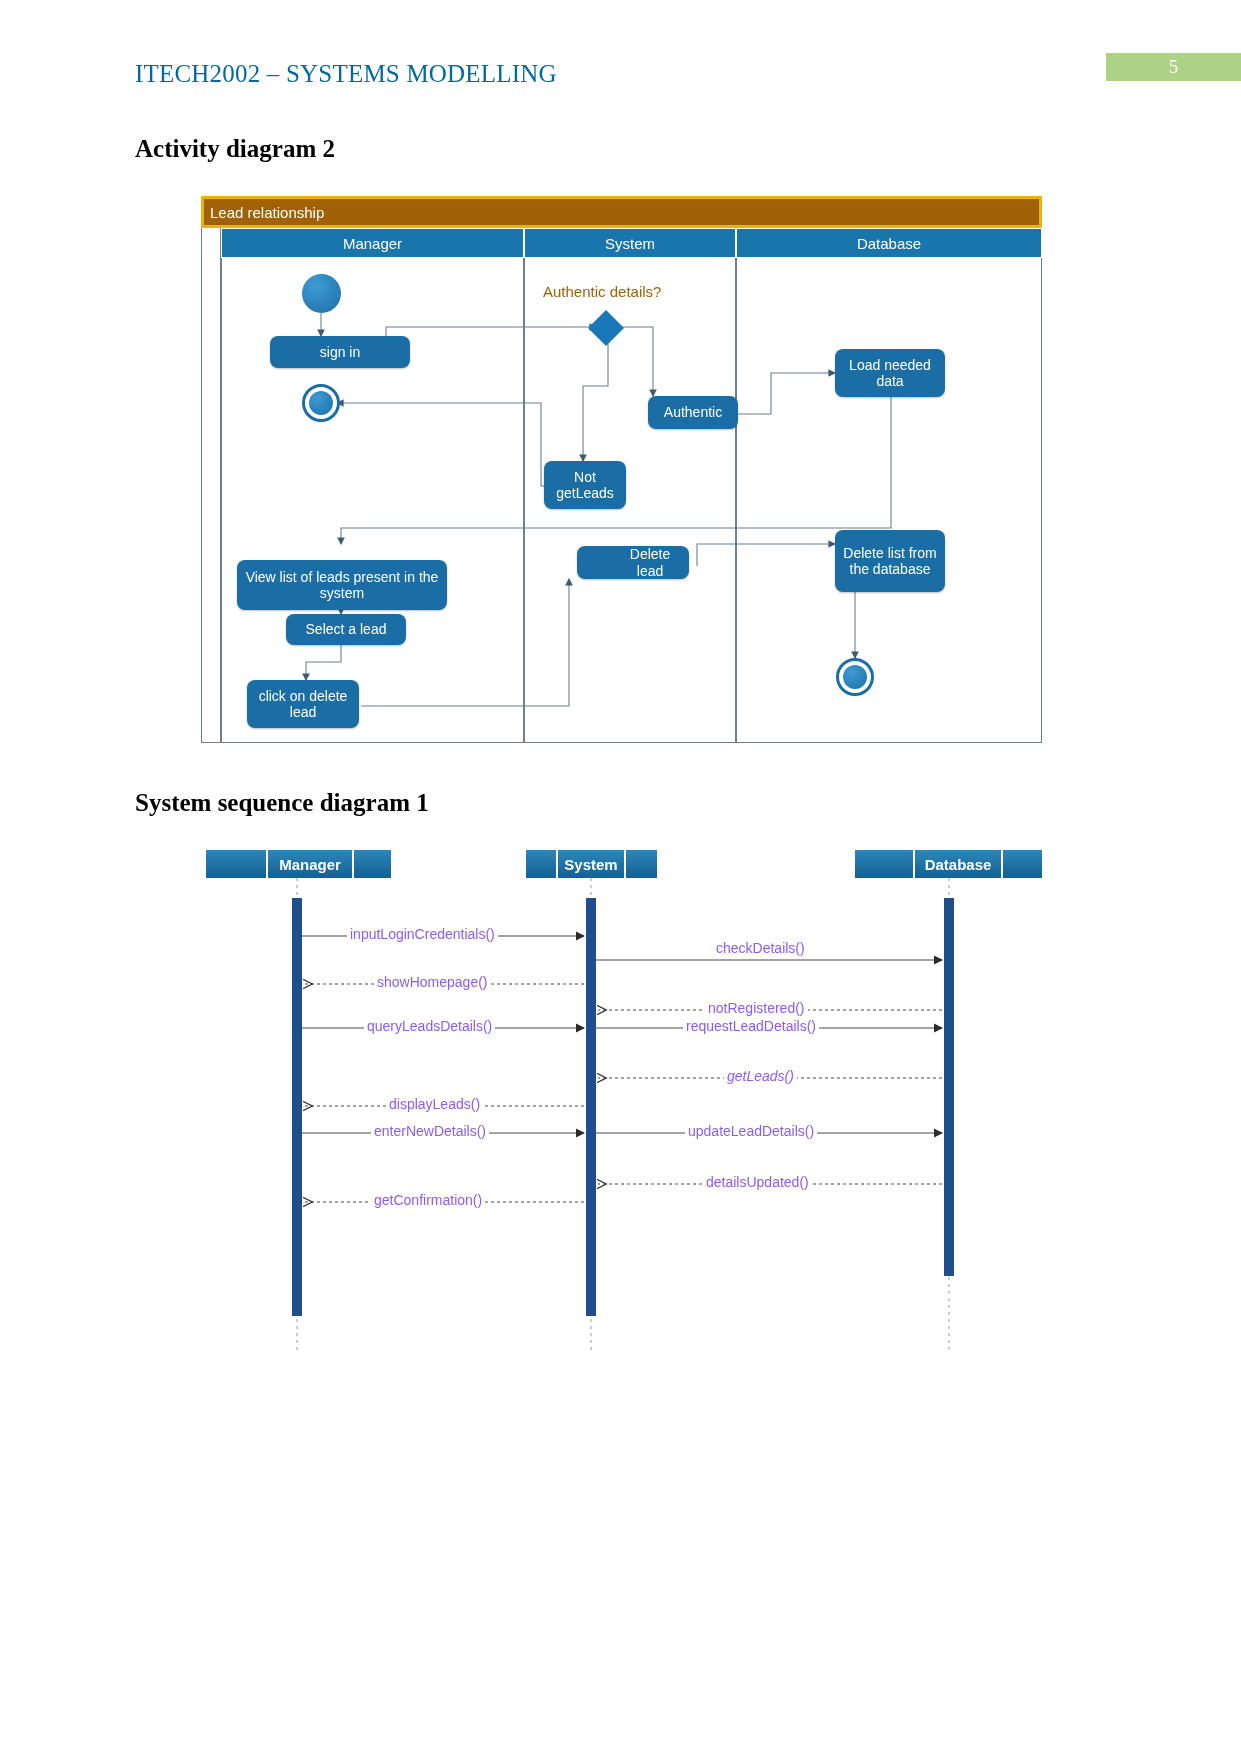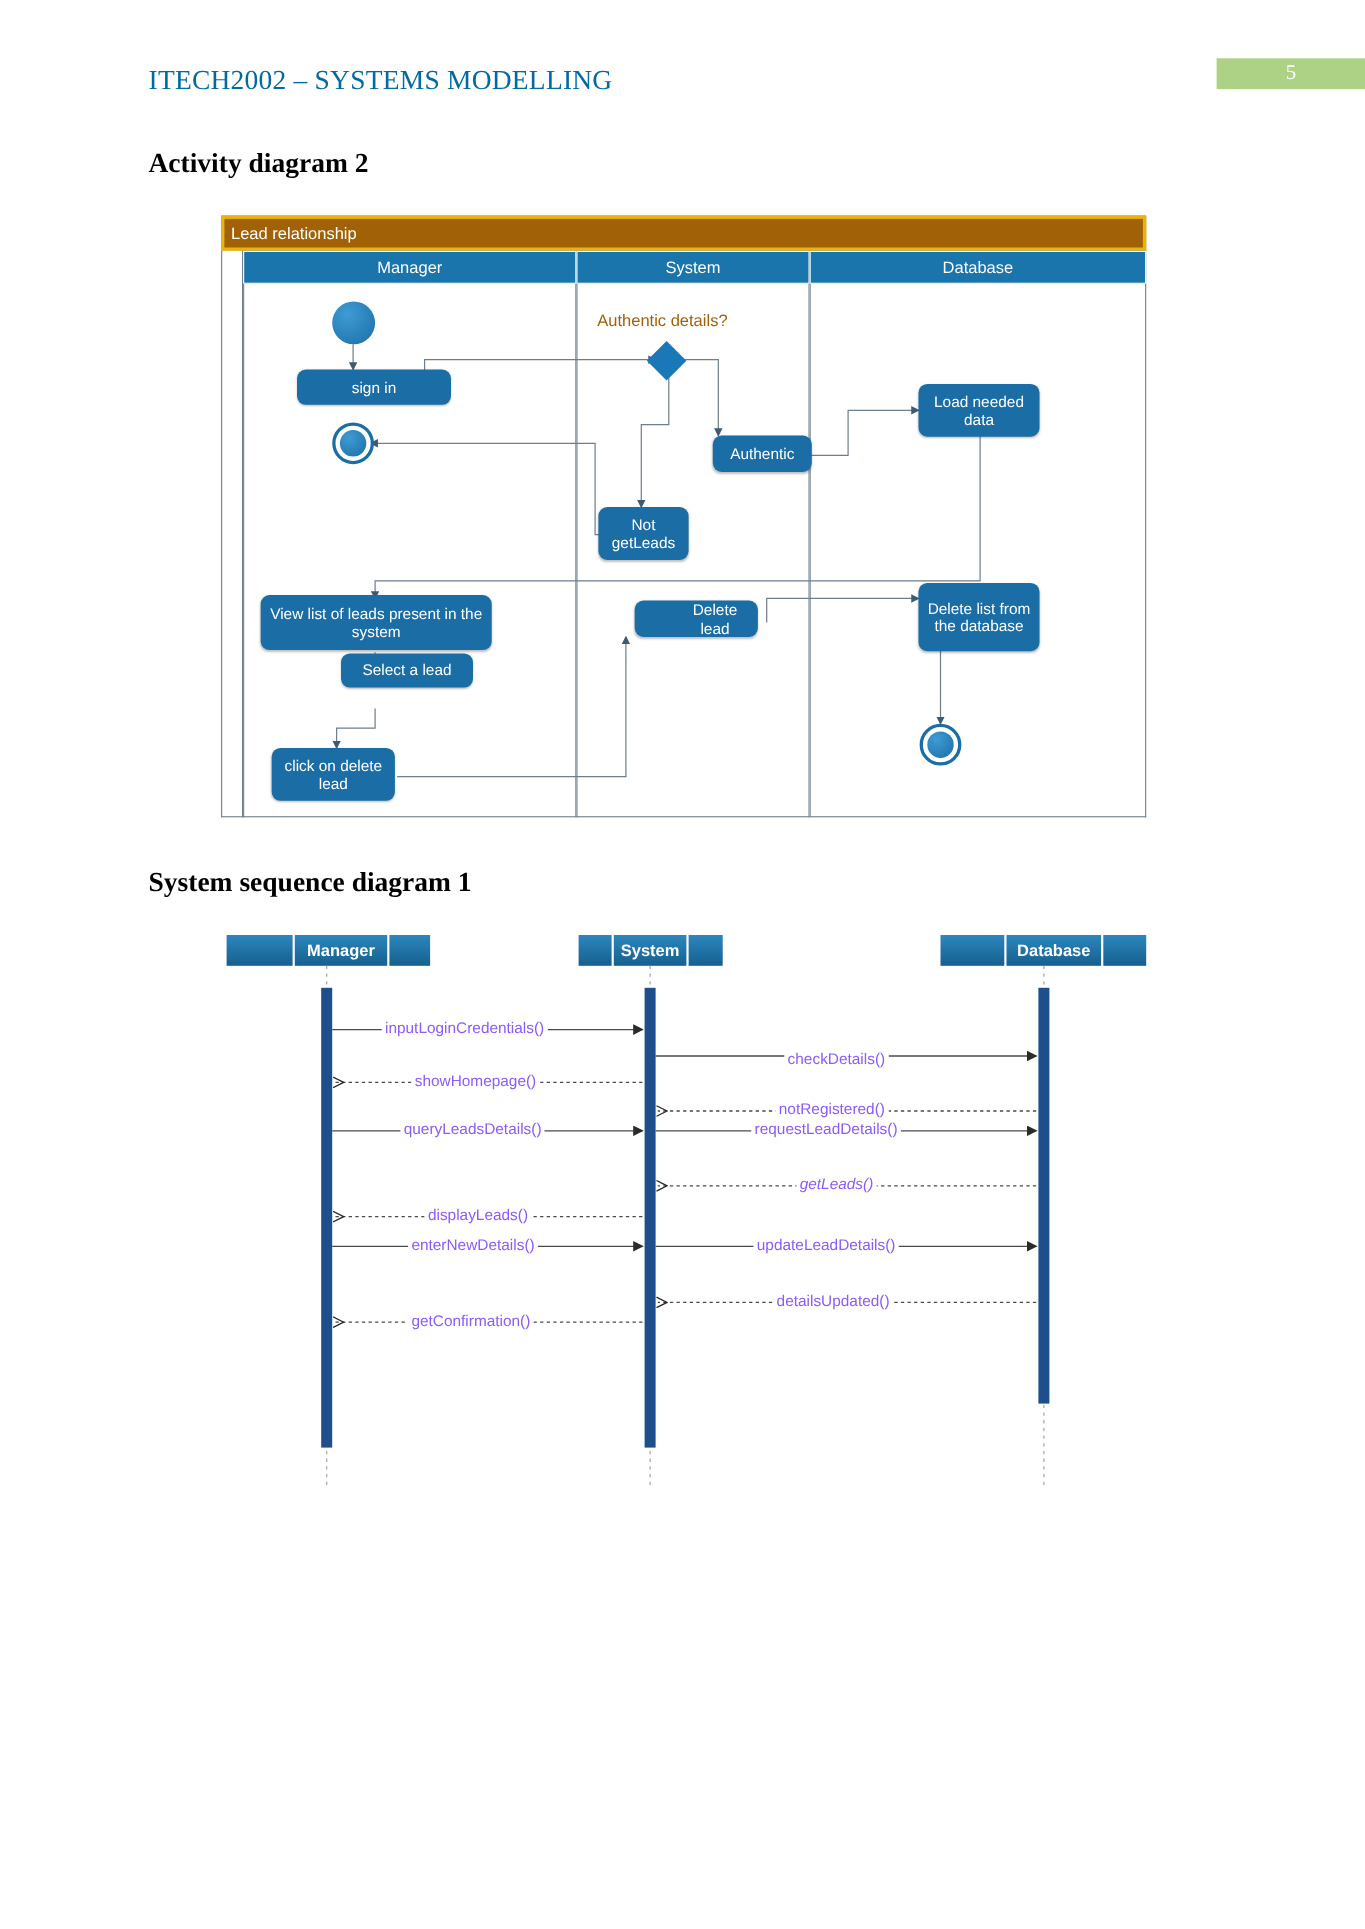--- a/index.html
+++ b/index.html
@@ -175,23 +175,23 @@
     <svg style="position:absolute;left:385px;top:112px;width:40px;height:40px;" viewBox="0 0 40 40">
       <polygon points="20,2 38,20 20,38 2,20" fill="#1b78b8"></polygon>
     </svg>
 
     <div class="node" style="left:447px;top:200px;width:90px;height:33px;">Authentic</div>
 
     <div class="node" style="left:343px;top:265px;width:82px;height:48px;">Not getLeads</div>
 
     <div class="node" style="left:634px;top:153px;width:110px;height:48px;">Load needed data</div>
 
-    <div class="node" style="left:36px;top:345px;width:210px;height:50px;text-align:center;">View list of leads present in the system</div>
-
-    <div class="node" style="left:85px;top:398px;width:120px;height:31px;margin-left:24px;">Select a lead</div>
+    <div class="node" style="left:36px;top:364px;width:210px;height:50px;text-align:center;">View list of leads present in the system</div>
+
+    <div class="node" style="left:85px;top:418px;width:120px;height:31px;">Select a lead</div>
 
     <div class="node" style="left:46px;top:484px;width:112px;height:48px;">click on delete lead</div>
 
     <div class="node" style="left:376px;top:350px;width:112px;height:33px;padding-left:40px;">Delete lead</div>
 
     <div class="node" style="left:634px;top:334px;width:110px;height:62px;">Delete list from the database</div>
 
     <div class="end-node" style="left:635px;top:462px;width:38px;height:38px;"></div>
   </div>
 
@@ -264,21 +264,21 @@
 
         <line x1="395" y1="283" x2="741" y2="283" marker-end="url(#sah)"></line>
 
         <line x1="741" y1="334" x2="397" y2="334" stroke-dasharray="3,3" marker-end="url(#sahopen)"></line>
 
         <line x1="383" y1="352" x2="103" y2="352" stroke-dasharray="3,3" marker-end="url(#sahopen)"></line>
       </g>
     </svg>
 
     <div class="msg-text" style="left:146px;top:76px;">inputLoginCredentials()</div>
-    <div class="msg-text" style="left:512px;top:104px;text-align:right;">checkDetails()</div>
+    <div class="msg-text" style="left:512px;top:90px;text-align:right;">checkDetails()</div>
     <div class="msg-text" style="left:173px;top:124px;">showHomepage()</div>
     <div class="msg-text" style="left:504px;top:150px;">notRegistered()</div>
     <div class="msg-text" style="left:163px;top:168px;">queryLeadsDetails()</div>
     <div class="msg-text" style="left:482px;top:168px;">requestLeadDetails()</div>
     <div class="msg-text" style="left:523px;top:218px;font-style:italic;">getLeads()</div>
     <div class="msg-text" style="left:185px;top:246px;">displayLeads()</div>
     <div class="msg-text" style="left:170px;top:273px;">enterNewDetails()</div>
     <div class="msg-text" style="left:484px;top:273px;">updateLeadDetails()</div>
     <div class="msg-text" style="left:502px;top:324px;">detailsUpdated()</div>
     <div class="msg-text" style="left:170px;top:342px;">getConfirmation()</div>

